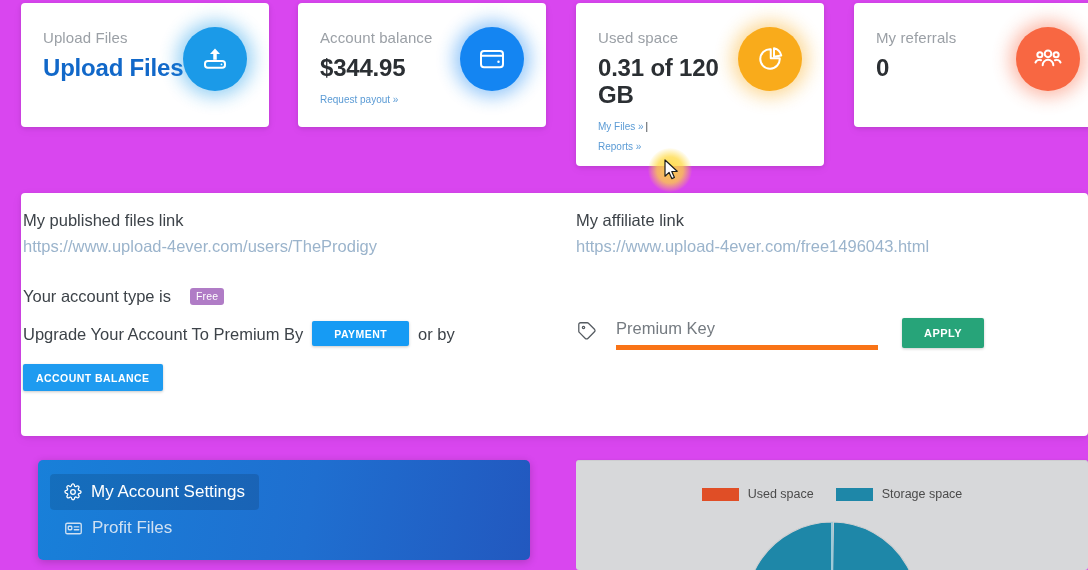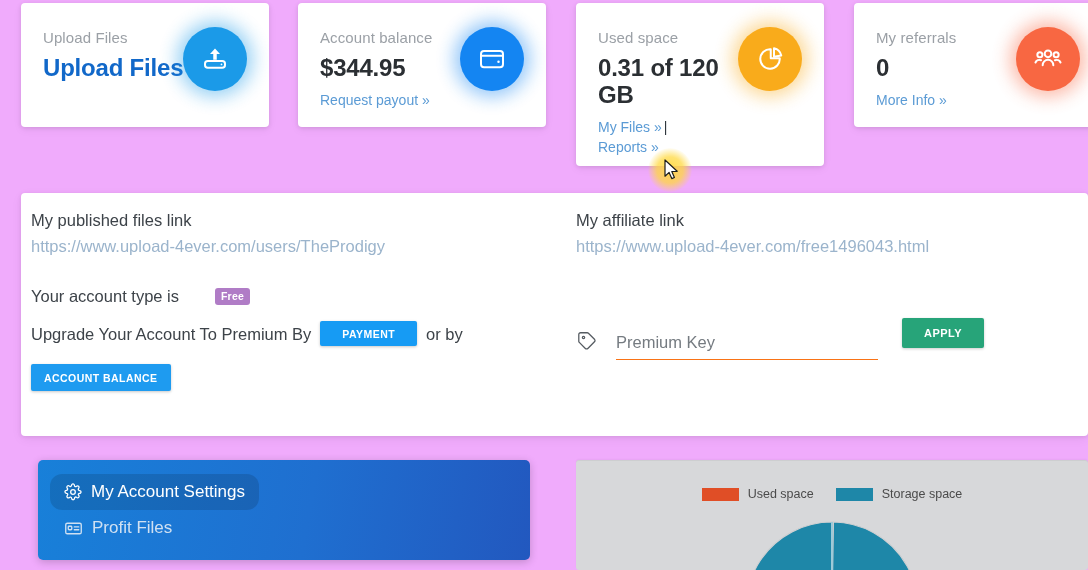--- a/index.html
+++ b/index.html
@@ -8,21 +8,21 @@
     margin: 0; padding: 0;
     width: 1088px; height: 570px;
     overflow: hidden;
     background: #f2f3f5;
     font-family: "Liberation Sans", sans-serif;
     -webkit-font-smoothing: antialiased;
   }
   #root {
     position: relative;
     width: 1088px; height: 570px;
-    background: #f0abfc;
+    background: #d946ef;
     overflow: hidden;
   }
 
   
   .stat-card {
     position: absolute;
     background: #ffffff;
     border-radius: 4px;
     box-shadow: 0 1px 4px rgba(0,0,0,0.10), 0 3px 10px rgba(0,0,0,0.05);
   }
@@ -42,21 +42,21 @@
     margin-top: 7px;
     font-size: 24px;
     font-weight: bold;
     color: #2b2f33;
     line-height: 27px;
     letter-spacing: -.2px;
   }
   .stat-value.accent { color: #1168c9; }
   .stat-links {
     margin-top: 9px;
-    font-size: 14px;
+    font-size: 10px;
     line-height: 20px;
     color: #5b9bd5;
   }
   .stat-links a {
     color: #5b9bd5;
     text-decoration: none;
   }
   .stat-links .sep { color: #30373d; padding: 0 2px; }
 
   .stat-icon {
@@ -85,21 +85,21 @@
 
   
   #main-panel {
     position: absolute;
     left: 21px; top: 193px;
     width: 1067px; height: 243px;
     background: #ffffff;
     border-radius: 4px;
     box-shadow: 0 1px 4px rgba(0,0,0,0.09), 0 3px 12px rgba(0,0,0,0.05);
   }
-  .panel-col-left  { position: absolute; left: 10px; top: 15px; width: 520px; }
+  .panel-col-left  { position: absolute; left: 2px; top: 15px; width: 520px; }
   .panel-col-right { position: absolute; left: 555px; top: 15px; width: 500px; }
 
   .field-title {
     font-size: 16.5px;
     color: #3d4349;
     line-height: 25px;
     font-weight: 400;
   }
   .field-link {
     font-size: 16.5px;
@@ -111,25 +111,25 @@
   }
   .acct-row {
     margin-top: 25px;
     font-size: 16.5px;
     color: #3d4349;
     line-height: 24px;
     display: flex; align-items: center; gap: 14px;
   }
   .badge-free {
     display: inline-block;
-    margin-left: 22px;
+    margin-left: 5px;
     background: #b07cc6;
     color: #ffffff;
     font-size: 10.5px;
-    font-weight: bold;
+    font-weight: normal;
     padding: 2px 6px 3px 6px;
     border-radius: 3px;
     letter-spacing: .2px;
     line-height: 12px;
   }
   .upgrade-row {
     margin-top: 13px;
     font-size: 16.5px;
     color: #3d4349;
     line-height: 24px;
@@ -173,56 +173,56 @@
   
   .key-row {
     position: absolute;
     left: 555px; top: 125px;
     display: flex; align-items: flex-end;
     width: 500px;
   }
   .tag-icon { margin-bottom: 4px; margin-right: 18px; }
   .key-input-wrap {
     flex: 0 0 262px;
-    border-bottom: 1px solid #f97316;
+    border-bottom: 5px solid #f97316;
     padding-bottom: 7px;
   }
   .key-input {
     width: 100%;
     border: none;
     outline: none;
     background: transparent;
     font-size: 16.5px;
     color: #575d63;
     font-family: "Liberation Sans", sans-serif;
     padding: 0;
   }
   .key-input::placeholder { color: #757b81; opacity: 1; }
-  .apply-wrap { margin-left: 24px; margin-bottom: 12px; border-radius: 9px; }
+  .apply-wrap { margin-left: 24px; margin-bottom: 2px; border-radius: 9px; }
 
   
   #nav-panel {
     position: absolute;
     left: 38px; top: 460px;
     width: 492px; height: 100px;
     background: linear-gradient(100deg, #1880d9 0%, #1f6fd0 55%, #2258bf 100%);
     border-radius: 5px;
     box-shadow: 0 2px 8px rgba(0,0,0,0.20);
     padding: 14px 12px;
     overflow: hidden;
   }
   .nav-row { display: flex; align-items: center; }
   .nav-item {
     display: inline-flex;
     align-items: center;
     gap: 9px;
     color: #ffffff;
     font-size: 17px;
     padding: 8px 14px;
-    border-radius: 12px;
+    border-radius: 4px;
     cursor: pointer;
     white-space: nowrap;
     line-height: 20px;
   }
   .nav-item.active { background: rgba(0,0,0,0.13); }
   .nav-item.dim { color: #cfe0f2; }
   .nav-item svg { display: block; }
 
   
   #chart-panel {
@@ -323,23 +323,20 @@
           <path d="M15.2 3.4 A7.8 7.8 0 0 1 21 9.2 L15.2 10.2 Z"></path>
         </svg>
       </div>
     </div>
   </div>
 
   <div class="stat-card" id="card-referral">
     <div class="stat-inner">
       <div class="stat-label">My referrals</div>
       <div class="stat-value">0</div>
-      <div class="stat-links">
-        <a href="#">More Info »</a>
-      </div>
       <div class="icon-glow" style="background:#f86742"></div>
       <div class="stat-icon" style="background:#f86742">
         <svg width="32" height="32" viewBox="0 0 24 24" fill="none" stroke="#ffffff" stroke-width="1.5" stroke-linecap="round" stroke-linejoin="round">
           <circle cx="12" cy="8.1" r="2.5"></circle>
           <circle cx="5.9" cy="8.8" r="1.9"></circle>
           <circle cx="18.1" cy="8.8" r="1.9"></circle>
           <path d="M8 16.6 a4 4 0 0 1 8 0"></path>
           <path d="M2.6 14.6 a3.3 3.3 0 0 1 4.2 -1.7"></path>
           <path d="M21.4 14.6 a3.3 3.3 0 0 0 -4.2 -1.7"></path>
         </svg>

